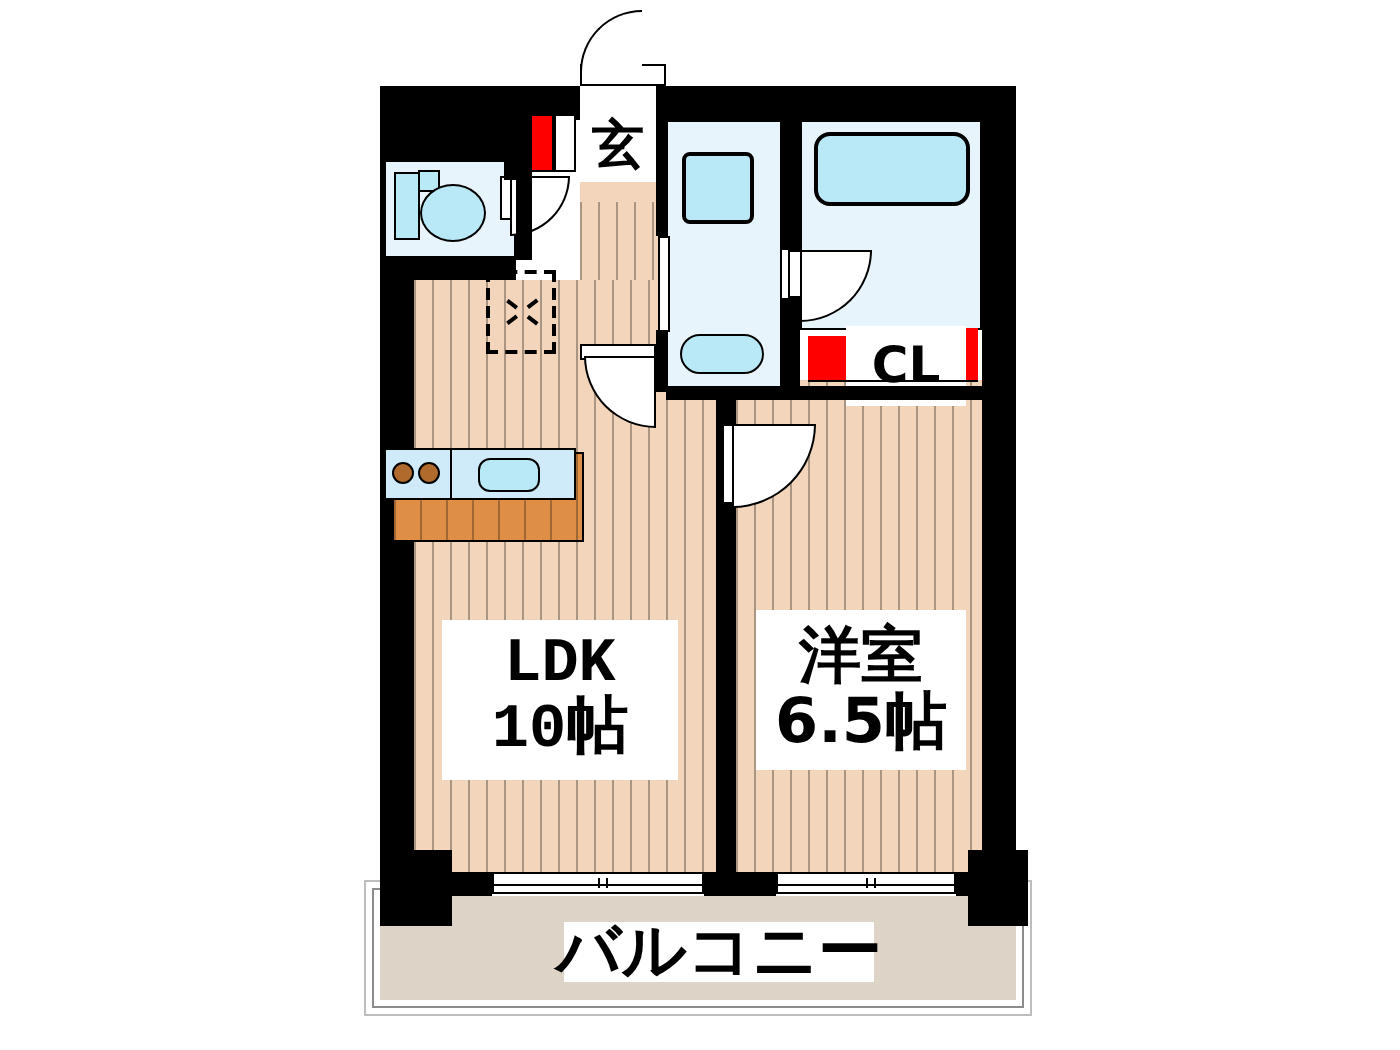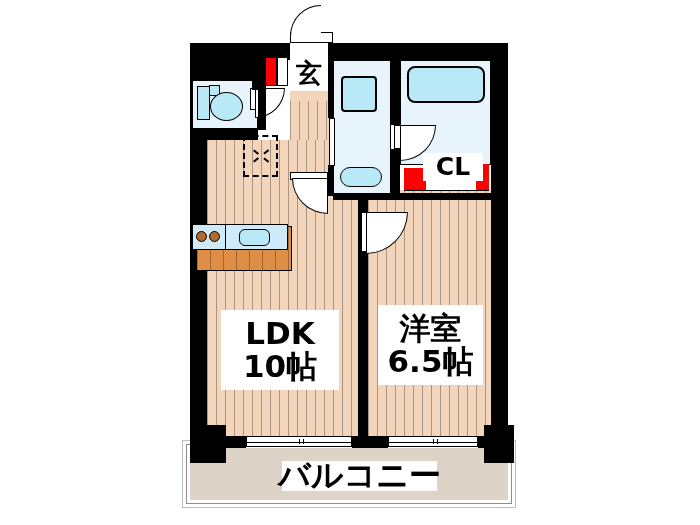--- a/index.html
+++ b/index.html
@@ -40,21 +40,21 @@
   .ol2  {border:2px solid #000;}
 
   
   .label{
     position:absolute;background:#ffffff;color:#000;
     display:flex;align-items:center;justify-content:center;
     font-weight:700;line-height:1.05;text-align:center;
     letter-spacing:0px;white-space:nowrap;
   }
   .label.stack{flex-direction:column;}
-  .lbl-ldk   {font-size:31px;}
+  .lbl-ldk   {font-size:31px;font-family:Liberation Mono, monospace;}
   .lbl-yo    {font-size:31px;}
   .lbl-bal   {font-size:32px;}
   .lbl-cl    {font-size:25px;}
   .lbl-gen   {font-size:26px;}
 
   
   .arc{position:absolute;border:1.6px solid #000;background:#fff;}
   .arc-br{border-radius:0 0 100% 0;}
   .arc-bl{border-radius:0 0 0 100%;}
   .arc-tl{border-radius:100% 0 0 0;}
@@ -128,21 +128,21 @@
 
   <div class="abs tile ol" style="left:400px;top:60px;width:91px;height:105px;"></div>
 
   <div class="abs watercyan ol2 r8" style="left:407px;top:66px;width:78px;height:37px;"></div>
 
   <div class="abs white ol" style="left:394px;top:125px;width:8px;height:24px;"></div>
   <div class="arc arc-br" style="left:400px;top:125px;width:34px;height:34px;"></div>
 
   <div class="abs redmark" style="left:404px;top:168px;width:22px;height:22px;"></div>
   <div class="abs redmark" style="left:476px;top:164px;width:13px;height:26px;"></div>
-  <div class="label lbl-cl" style="left:423px;top:153px;width:60px;height:28px;">CL</div>
+  <div class="label lbl-cl" style="left:423px;top:163px;width:60px;height:40px;">CL</div>
 
   <div class="abs" style="left:404px;top:190px;width:85px;height:1px;background:#000;"></div>
 
   <div class="abs floor-k planks-k ol" style="left:196px;top:226px;width:96px;height:45px;"></div>
 
   <div class="abs bluepanel ol" style="left:192px;top:224px;width:96px;height:26px;"></div>
 
   <div class="abs ellipse" style="left:196px;top:231px;width:11px;height:11px;background:#b06b2c;border:1px solid #000;"></div>
   <div class="abs ellipse" style="left:209px;top:231px;width:11px;height:11px;background:#b06b2c;border:1px solid #000;"></div>
 

